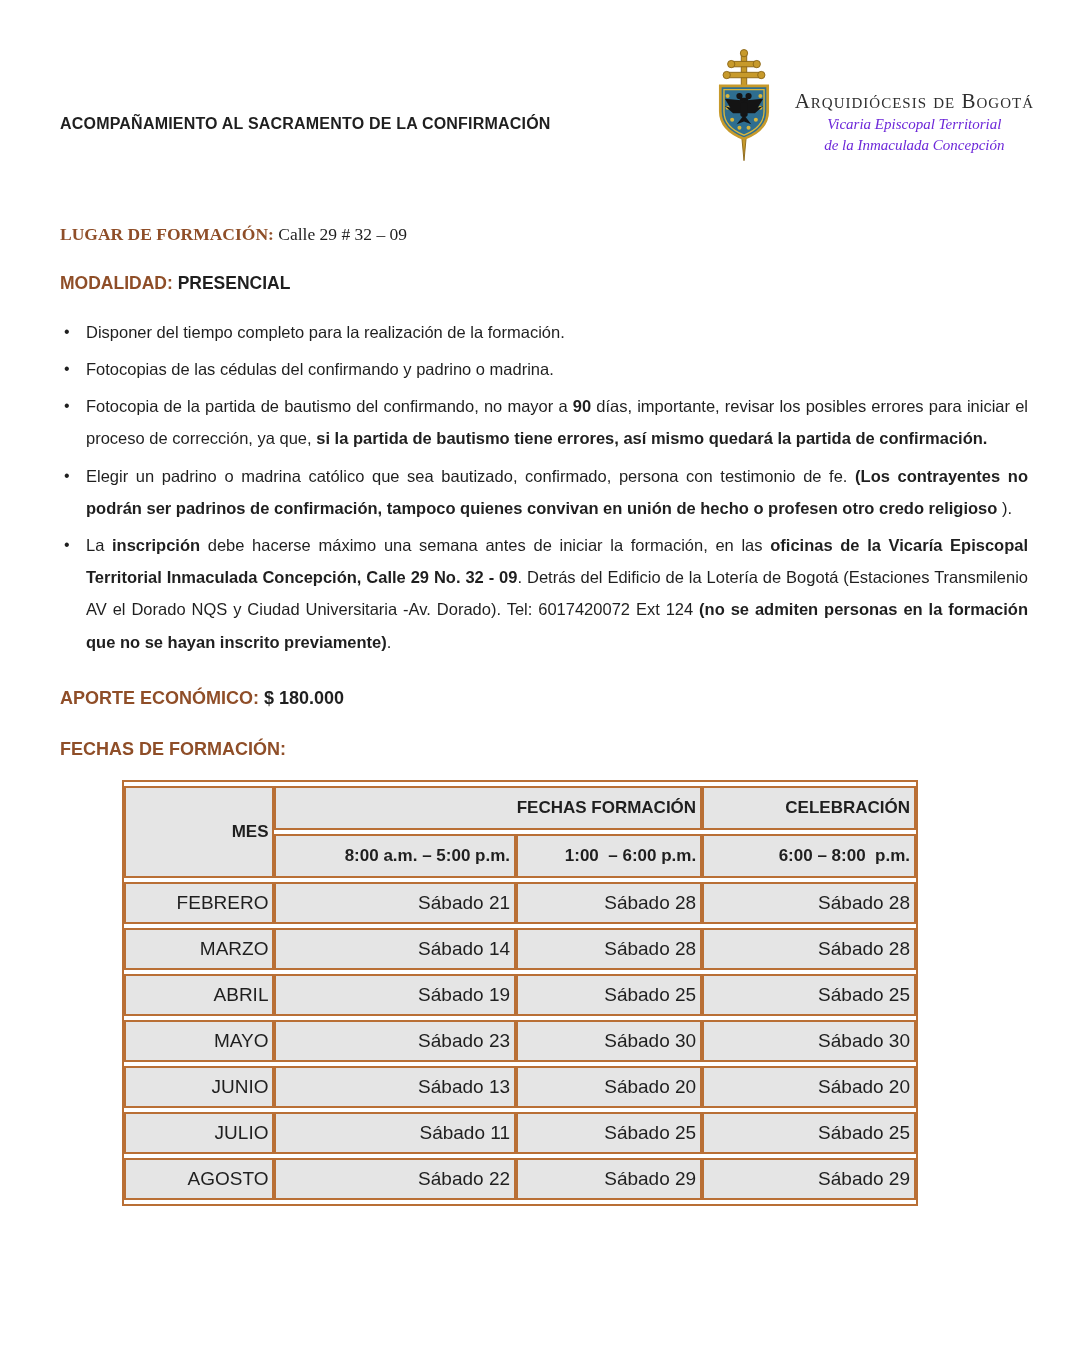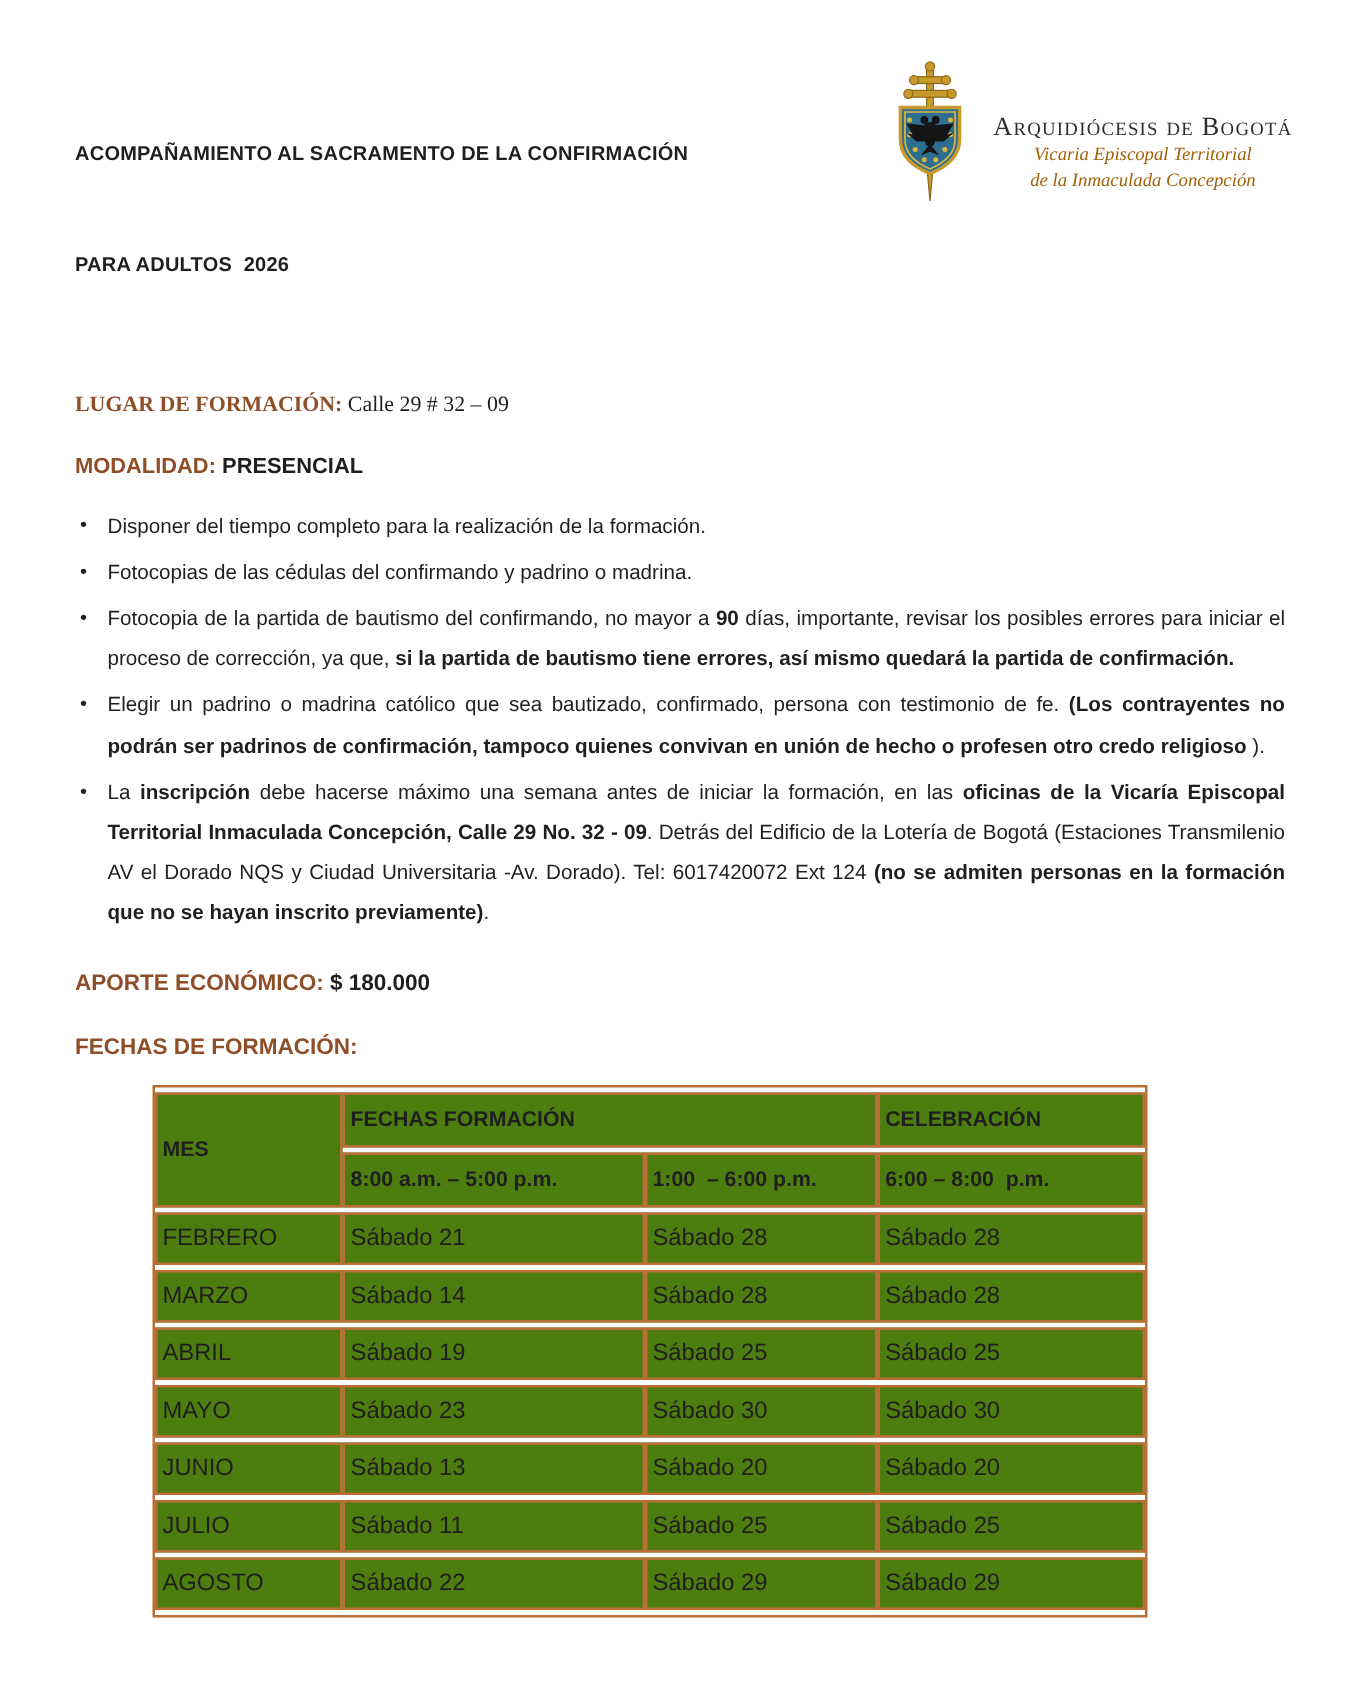--- a/index.html
+++ b/index.html
@@ -8,21 +8,21 @@
     position:relative;overflow:hidden;box-sizing:border-box;
     font-family:"Liberation Sans",sans-serif;color:#1f1f1f;
     padding:50px 52px 0 60px;
   }
   
   .header-row{display:flex;justify-content:space-between;align-items:flex-start;}
   .doc-title{font-size:16px;font-weight:bold;line-height:1.85;letter-spacing:.2px;max-width:640px;white-space:pre-wrap;}
   .logo-block{display:flex;align-items:center;gap:10px;margin-top:-8px;margin-right:-6px;}
   .logo-text{text-align:center;padding-top:28px;}
   .logo-org{font-family:"Liberation Serif",serif;font-variant:small-caps;font-size:21px;color:#2e2e2e;letter-spacing:1px;}
-  .logo-sub{font-family:"Liberation Serif",serif;font-style:italic;font-size:15px;color:#a16207;line-height:1.4;}
+  .logo-sub{font-family:"Liberation Serif",serif;font-style:italic;font-size:15px;color:#6d28d9;line-height:1.4;}
   
   .section-line{font-size:17.5px;margin:0;}
   .loc-line{margin-top:26px;font-family:Liberation Serif, serif;}
   .mod-line{margin-top:28px;}
   .label{color:#8F4E28;font-weight:bold;}
   .value-bold{font-weight:bold;margin-top:44px;}
   
   ul.req{list-style:none;margin:22px 0 0 0;padding:0 0 0 26px;}
   ul.req li{
     position:relative;font-size:16.5px;line-height:1.95;text-align:justify;
@@ -33,36 +33,35 @@
   
   .fee-line{margin-top:30px;font-size:18px;}
   .sched-line{margin-top:30px;font-size:18px;}
   
   table.sched{
     margin:20px 0 0 62px;width:796px;table-layout:fixed;
     border-collapse:separate;border-spacing:0 4px;
     border:2px solid #B96F35;
   }
   table.sched th,table.sched td{
-    border:2px solid #B96F35;text-align:left;vertical-align:middle;
-    background:#4d7c0f;
+    border:2px solid #B96F35;text-align:right;vertical-align:middle;
+    background:#e5e5e5;
   }
   table.sched th{font-size:17px;font-weight:bold;padding:10px 4px;}
   table.sched td{font-size:19px;padding:8px 4px;}
   .pre{white-space:pre-wrap;}
 </style>
 </head>
 <body>
 
 <div class="page">
 
   <div class="header-row">
     <div class="doc-title">
       <div>ACOMPAÑAMIENTO AL SACRAMENTO DE LA CONFIRMACIÓN</div>
-      <div>PARA ADULTOS  2026</div>
     </div>
     <div class="logo-block">
       <span>
         <svg width="82" height="128" viewBox="0 0 90 128" xmlns="http://www.w3.org/2000/svg">
 
           <g stroke="#8a6516" stroke-width="1" fill="#C79A2B">
             <rect x="42" y="6" width="6" height="44"></rect>
             <rect x="31" y="15" width="28" height="6"></rect>
             <rect x="26" y="27" width="38" height="6"></rect>
             <circle cx="45" cy="6" r="4"></circle>

